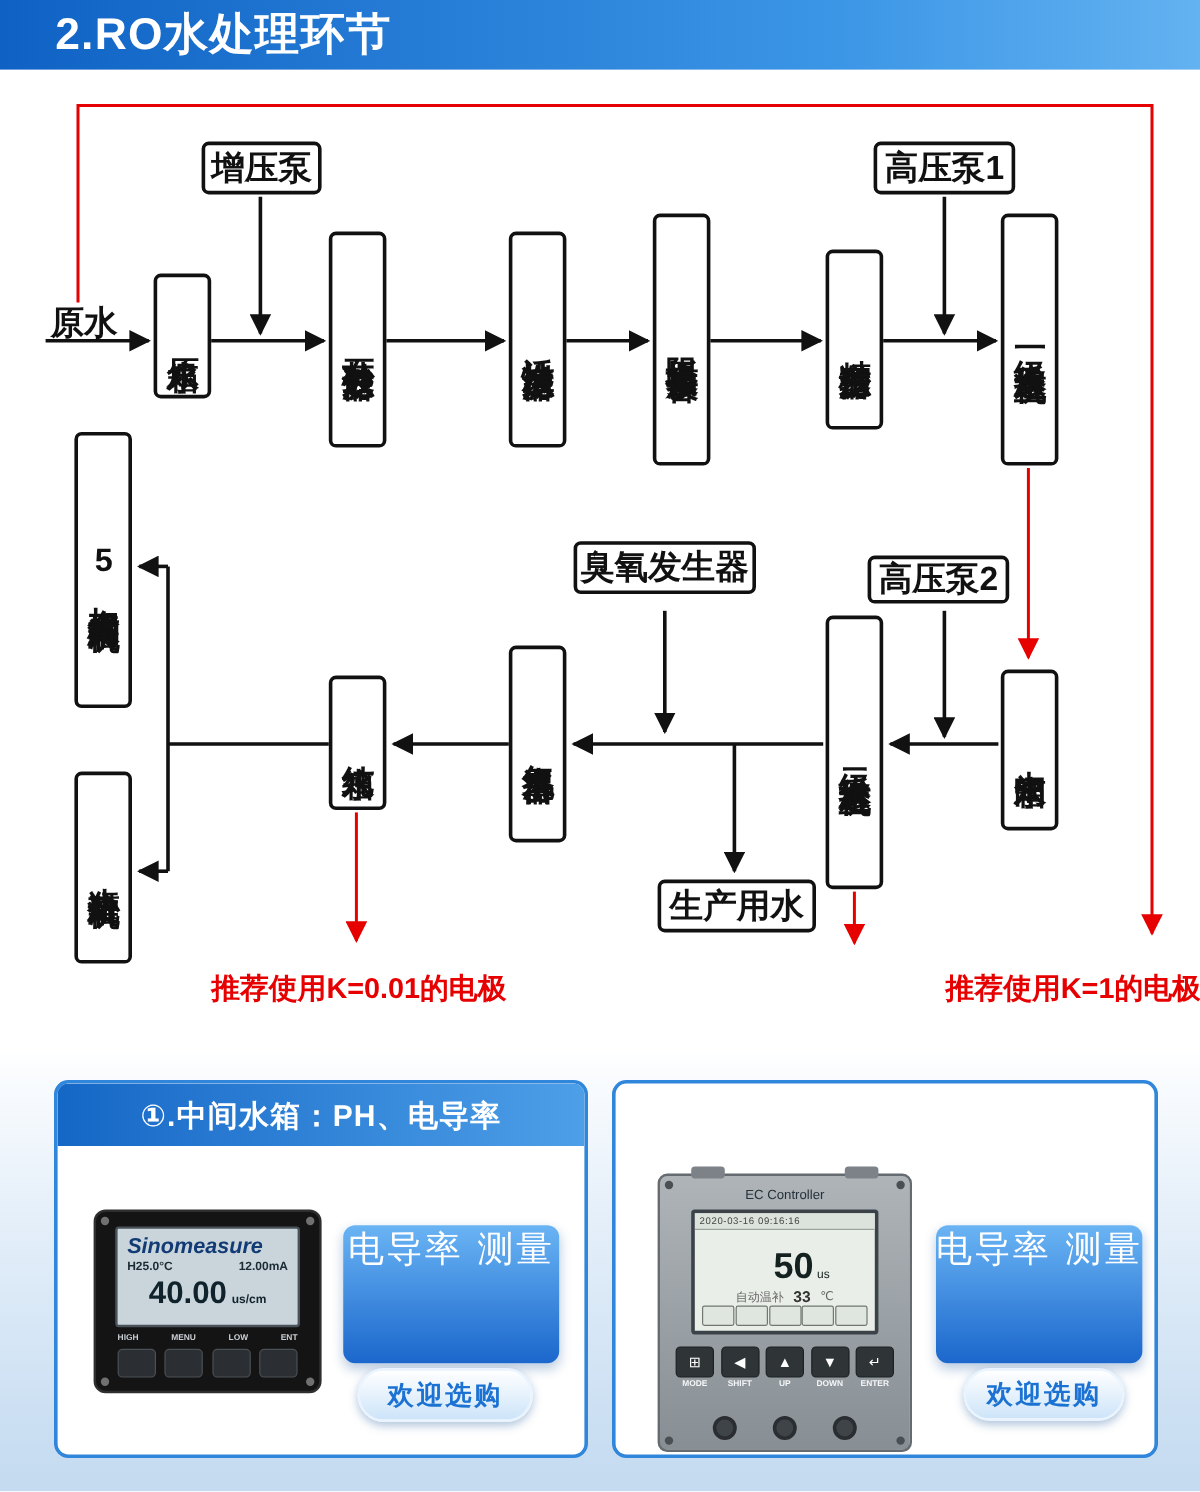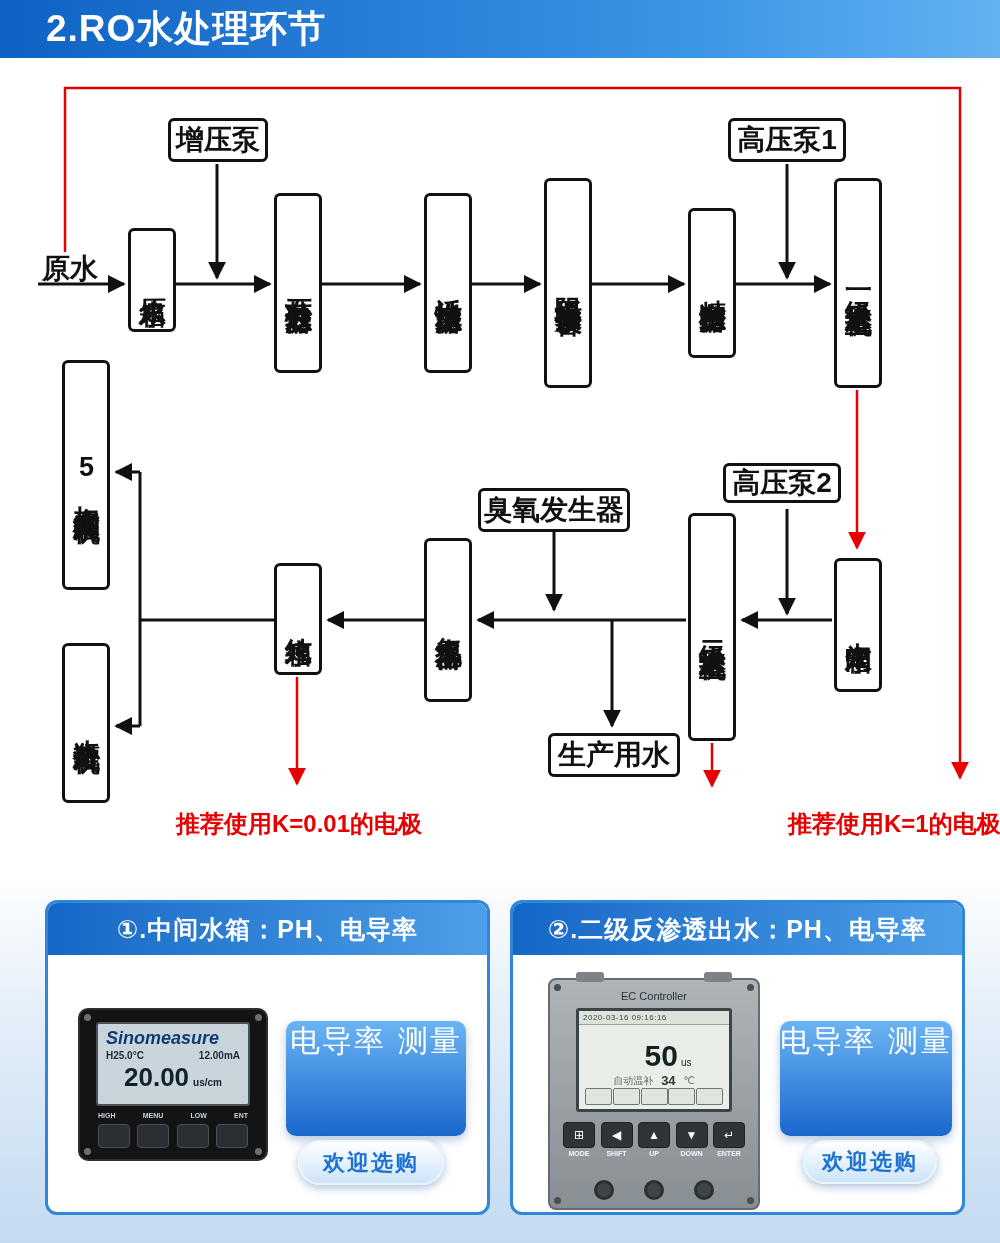--- a/index.html
+++ b/index.html
@@ -126,21 +126,21 @@
 
   <div class="node h" style="left:168px;top:118px;width:100px;height:44px">增压泵</div>
   <div class="node h" style="left:728px;top:118px;width:118px;height:44px">高压泵1</div>
   <div class="node v" style="left:128px;top:228px;width:48px;height:104px">原水箱</div>
   <div class="node v" style="left:274px;top:193px;width:48px;height:180px">石英砂过滤器</div>
   <div class="node v" style="left:424px;top:193px;width:48px;height:180px">活性炭过滤器</div>
   <div class="node v" style="left:544px;top:178px;width:48px;height:210px">阻垢器投加设备</div>
   <div class="node v" style="left:688px;top:208px;width:48px;height:150px">精密过滤器</div>
   <div class="node v" style="left:834px;top:178px;width:48px;height:210px">一级反渗透主机</div>
   <div class="node v" style="left:62px;top:360px;width:48px;height:230px">5加仑大桶灌装机</div>
-  <div class="node h" style="left:478px;top:488px;width:152px;height:44px">臭氧发生器</div>
+  <div class="node h" style="left:478px;top:451px;width:152px;height:44px">臭氧发生器</div>
   <div class="node h" style="left:723px;top:463px;width:118px;height:40px">高压泵2</div>
   <div class="node v" style="left:688px;top:513px;width:48px;height:228px">二级反渗透主机</div>
   <div class="node v" style="left:834px;top:558px;width:48px;height:134px">中间水箱</div>
   <div class="node v" style="left:424px;top:538px;width:48px;height:164px">气水混合器</div>
   <div class="node v" style="left:274px;top:563px;width:48px;height:112px">纯水箱</div>
   <div class="node v" style="left:62px;top:643px;width:48px;height:160px">小瓶灌装机</div>
   <div class="node h" style="left:548px;top:733px;width:132px;height:44px">生产用水</div>
 
   <div class="note" style="left:176px">推荐使用K=0.01的电极</div>
   <div class="note" style="left:788px">推荐使用K=1的电极</div>
@@ -155,21 +155,21 @@
         <span class="screw s-tr"></span>
         <span class="screw s-bl"></span>
         <span class="screw s-br"></span>
         <div class="dev1-lcd">
           <div class="dev1-brand">Sinomeasure</div>
           <div class="dev1-row">
             <span>H25.0°C</span>
             <span>12.00mA</span>
           </div>
           <div class="dev1-val">
-            <span>20.00</span><span class="unit">us/cm</span>
+            <span>40.00</span><span class="unit">us/cm</span>
           </div>
         </div>
         <div class="dev1-labels">
           <span>HIGH</span>
           <span>MENU</span>
           <span>LOW</span>
           <span>ENT</span>
         </div>
         <div class="dev1-btns">
           <span class="dev1-btn"></span>
@@ -180,38 +180,37 @@
       </div>
 
       <div class="promo" style="left:238px;top:118px;width:180px;height:115px">
         <span>电导率</span>
         <span>测量</span>
       </div>
       <div class="cta" style="left:250px;top:237px;width:142px;height:41px">欢迎选购</div>
     </div>
 
     <div class="card card2">
-      <div class="card-header">②.二级反渗透出水：PH、电导率</div>
 
       <div class="dev2">
         <span class="dev2-tab t-l"></span>
         <span class="dev2-tab t-r"></span>
         <span class="screw s-tl"></span>
         <span class="screw s-tr"></span>
         <span class="screw s-bl"></span>
         <span class="screw s-br"></span>
         <div class="dev2-title">EC Controller</div>
         <div class="dev2-screen">
           <div class="dev2-date">2020-03-16 09:16:16</div>
           <div class="dev2-val">
             <span>50</span><span class="unit">us</span>
           </div>
           <div class="dev2-temp">
             <span>自动温补</span>
-            <b>34</b>
+            <b>33</b>
             <span>℃</span>
           </div>
           <div class="dev2-soft">
             <span class="dev2-softkey"></span>
             <span class="dev2-softkey"></span>
             <span class="dev2-softkey"></span>
             <span class="dev2-softkey"></span>
             <span class="dev2-softkey"></span>
           </div>
         </div>

